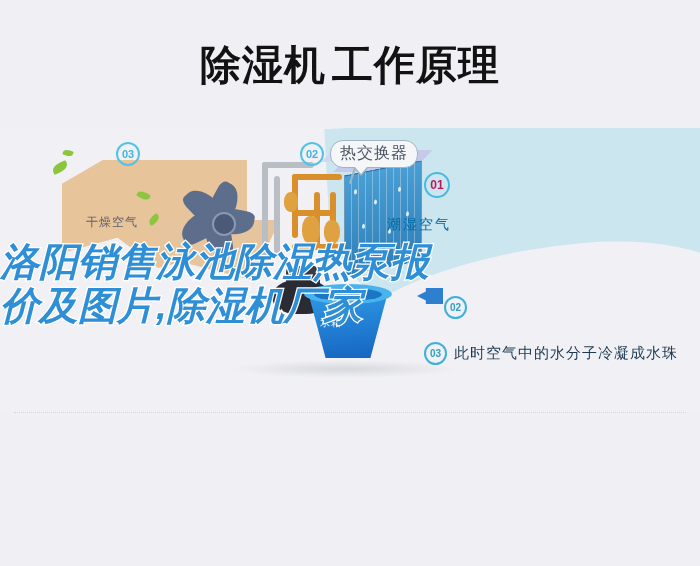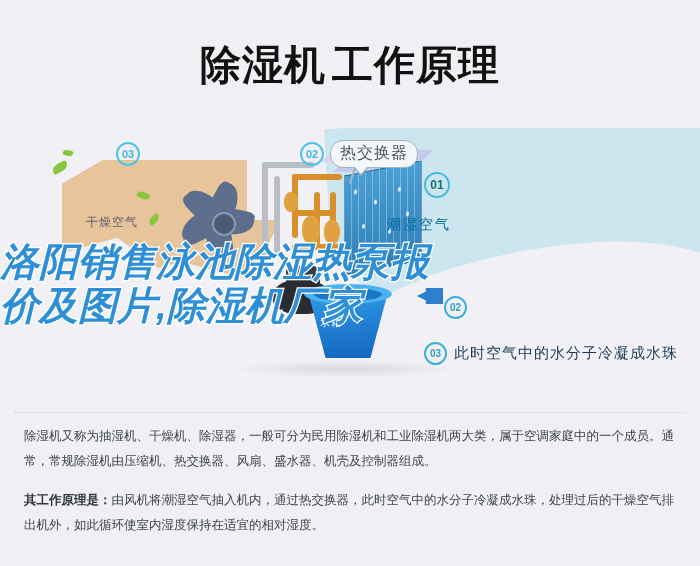--- a/index.html
+++ b/index.html
@@ -133,21 +133,21 @@
     width:20px; height:20px; border-radius:50%;
     border:2px solid #4fc4e8; color:#3fb6de;
     font-size:11px; font-weight:bold;
     display:flex; align-items:center; justify-content:center;
   }
 
   
   .num-01{
     position:absolute; left:424px; top:44px;
     width:22px; height:22px; border-radius:50%;
-    border:2px solid #4ab9dd; color:#0f766e;
+    border:2px solid #4ab9dd; color:#be185d;
     font-size:12px; font-weight:bold;
     display:flex; align-items:center; justify-content:center;
   }
   .lbl-humid{
     position:absolute; left:387px; top:88px;
     font-size:14px; color:#0369a1; letter-spacing:2px;
   }
   .blue-in-arrow{
     position:absolute; left:417px; top:160px; width:26px; height:16px;
     background:#2f7fd1;
@@ -317,18 +317,14 @@
     </div>
     <div class="base-shadow"></div>
   </div>
 
   <div class="watermark">
     <div class="wm-line">洛阳销售泳池除湿热泵报</div>
     <div class="wm-line">价及图片,除湿机厂家</div>
   </div>
 
   <div class="divider"></div>
-  <div class="body-text">
-    <div>除湿机又称为抽湿机、干燥机、除湿器，一般可分为民用除湿机和工业除湿机两大类，属于空调家庭中的一个成员。通常，常规除湿机由压缩机、热交换器、风扇、盛水器、机壳及控制器组成。</div>
-    <div class="p2"><span class="bold">其工作原理是：</span><span>由风机将潮湿空气抽入机内，通过热交换器，此时空气中的水分子冷凝成水珠，处理过后的干燥空气排出机外，如此循环使室内湿度保持在适宜的相对湿度。</span></div>
-  </div>
 
 </div>
 
 </body></html>

